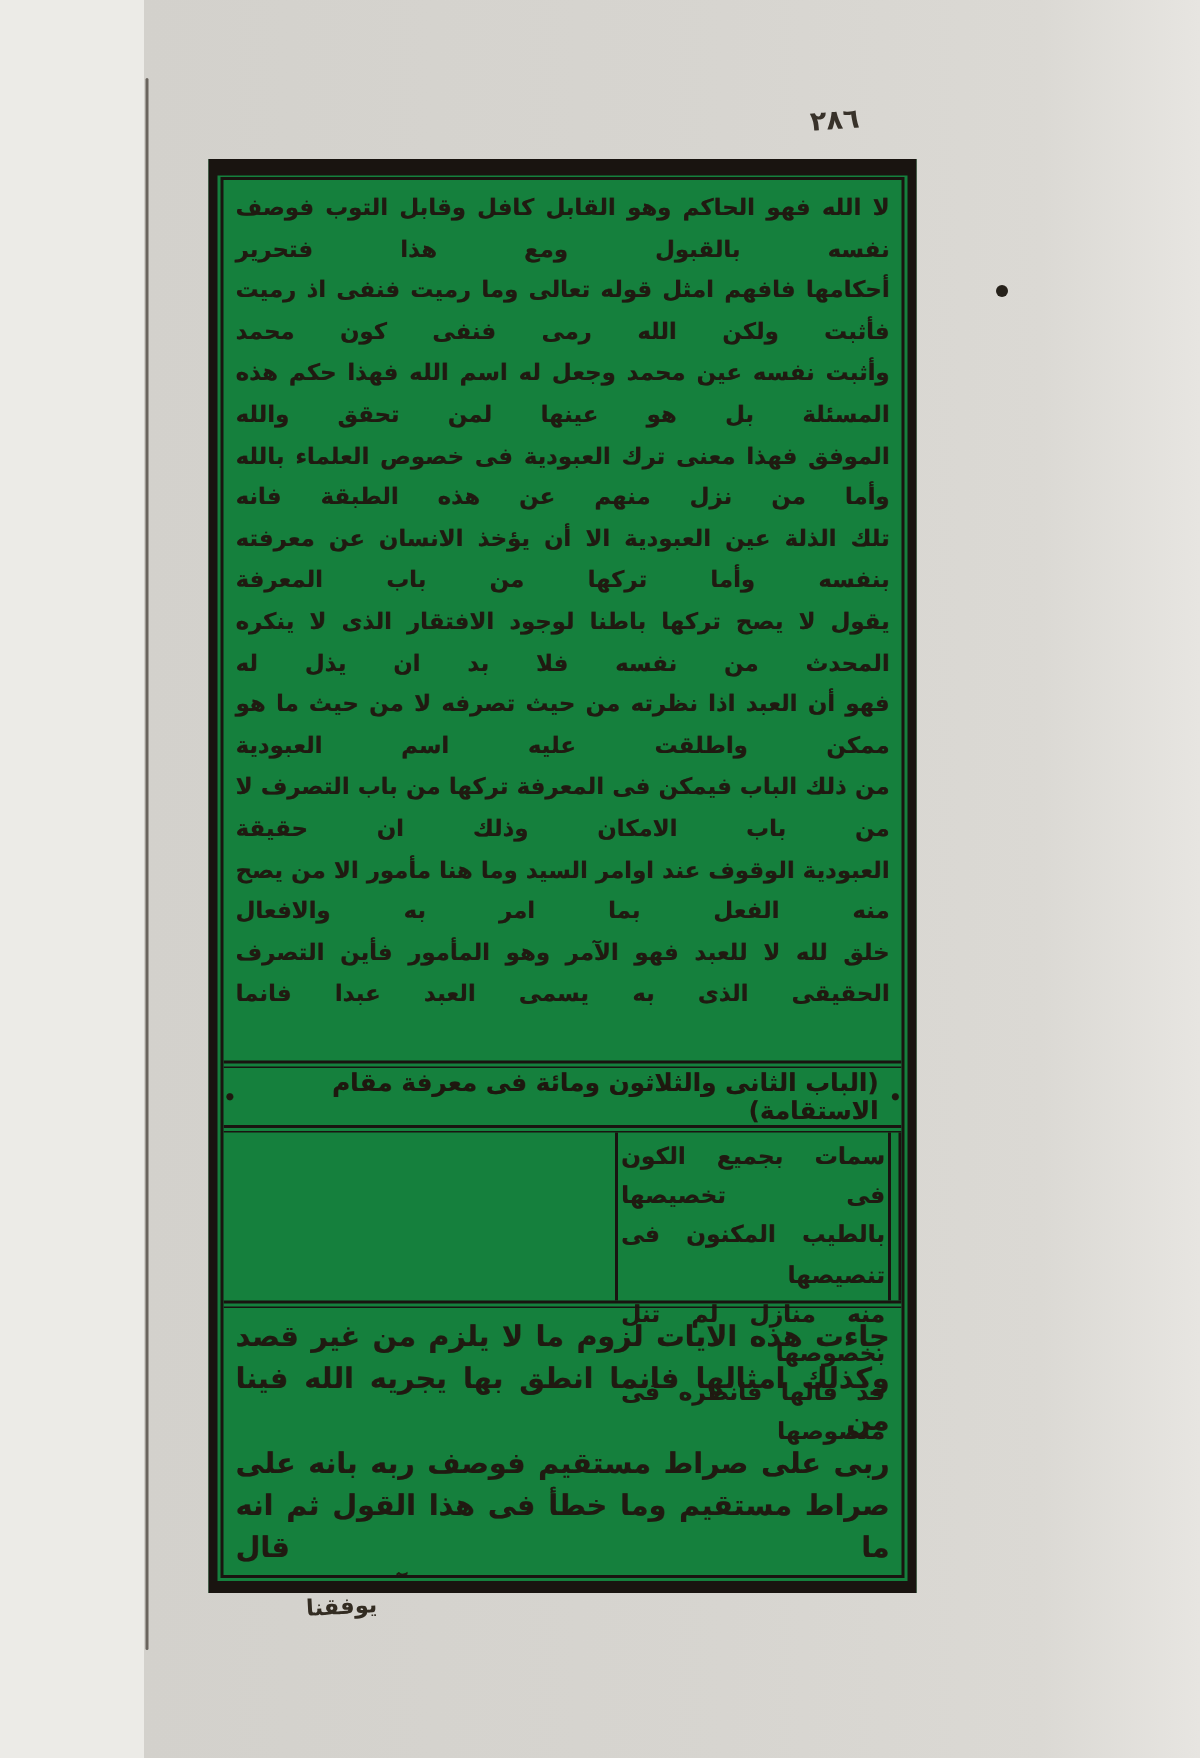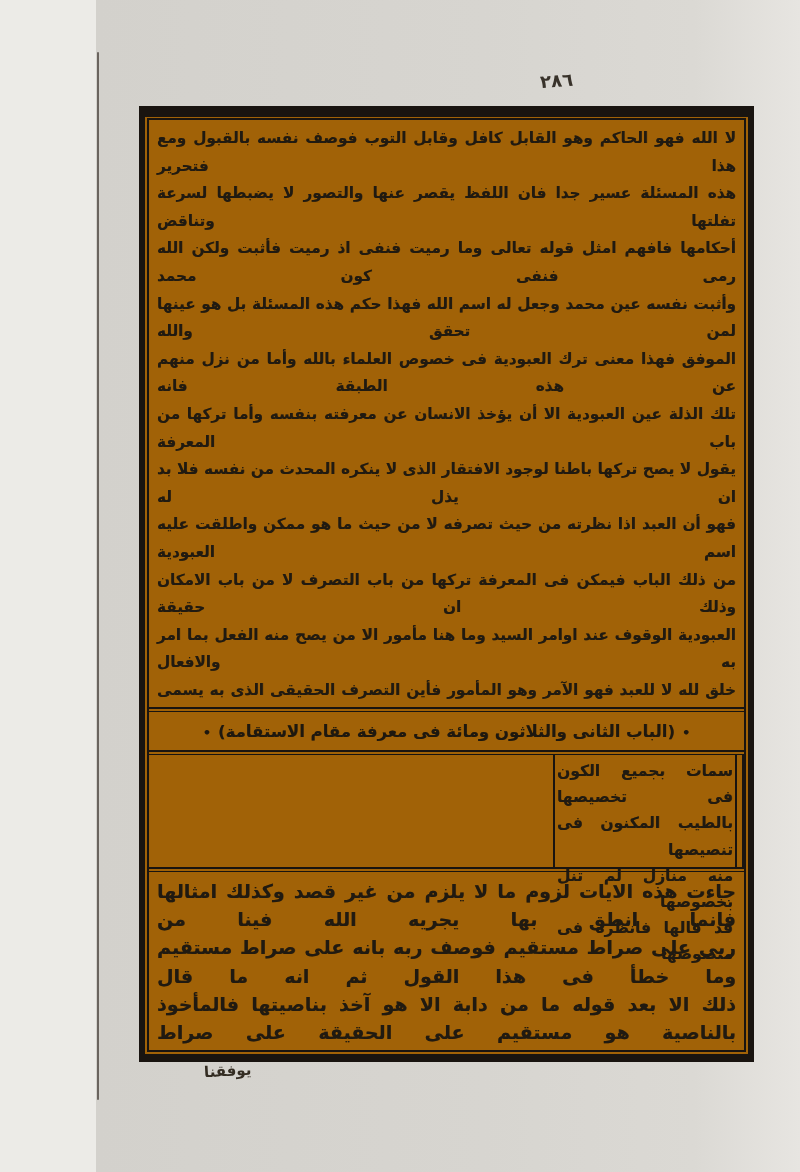--- a/index.html
+++ b/index.html
@@ -19,22 +19,22 @@
   .folio{
     position:absolute;left:540px;top:70px;
     font-size:18px;font-weight:700;color:#38322a;
     transform:rotate(-4deg);letter-spacing:1px;
   }
   .mdot{
     position:absolute;left:664px;top:190px;width:8px;height:8px;
     border-radius:50%;background:#26211a;
   }
   .frame{
-    position:absolute;left:139px;top:106px;width:615px;height:956px;
-    box-sizing:border-box;background:#a16207;
+    position:absolute;left:139px;top:106px;width:472px;height:956px;
+    box-sizing:border-box;background:#15803d;
     border:6px solid #191410;border-top-width:11px;border-bottom-width:8px;
   }
   .frame-inner{
     position:absolute;top:1px;left:2px;right:2px;bottom:2px;
     border:2px solid #191410;
     display:flex;flex-direction:column;overflow:hidden;
   }
   .txt{
     direction:rtl;color:#201a11;font-weight:700;
     text-shadow:.3px .3px 0 rgba(32,24,12,.55);
@@ -69,21 +69,20 @@
 <div class="page"></div>
 <div class="spine"></div>
 <div class="folio">٢٨٦</div>
 <div class="mdot"></div>
 
 <div class="frame">
   <div class="frame-inner">
 
     <div class="txt main-block">
       <div class="line">لا الله فهو الحاكم وهو القابل كافل وقابل التوب فوصف نفسه بالقبول ومع هذا فتحرير</div>
-      <div class="line">هذه المسئلة عسير جدا فان اللفظ يقصر عنها والتصور لا يضبطها لسرعة تفلتها وتناقض</div>
       <div class="line">أحكامها فافهم امثل قوله تعالى وما رميت فنفى اذ رميت فأثبت ولكن الله رمى فنفى كون محمد</div>
       <div class="line">وأثبت نفسه عين محمد وجعل له اسم الله فهذا حكم هذه المسئلة بل هو عينها لمن تحقق والله</div>
       <div class="line">الموفق فهذا معنى ترك العبودية فى خصوص العلماء بالله وأما من نزل منهم عن هذه الطبقة فانه</div>
       <div class="line">تلك الذلة عين العبودية الا أن يؤخذ الانسان عن معرفته بنفسه وأما تركها من باب المعرفة</div>
       <div class="line">يقول لا يصح تركها باطنا لوجود الافتقار الذى لا ينكره المحدث من نفسه فلا بد ان يذل له</div>
       <div class="line">فهو أن العبد اذا نظرته من حيث تصرفه لا من حيث ما هو ممكن واطلقت عليه اسم العبودية</div>
       <div class="line">من ذلك الباب فيمكن فى المعرفة تركها من باب التصرف لا من باب الامكان وذلك ان حقيقة</div>
       <div class="line">العبودية الوقوف عند اوامر السيد وما هنا مأمور الا من يصح منه الفعل بما امر به والافعال</div>
       <div class="line">خلق لله لا للعبد فهو الآمر وهو المأمور فأين التصرف الحقيقى الذى به يسمى العبد عبدا فانما</div>
 

